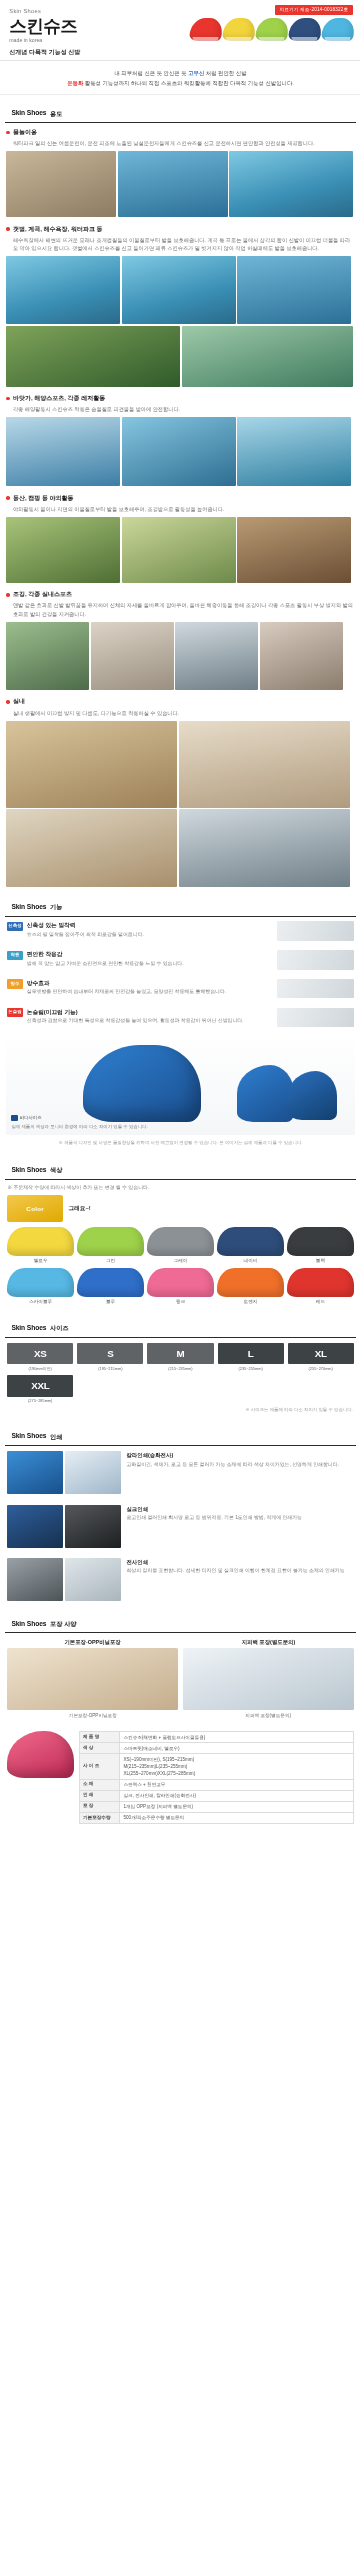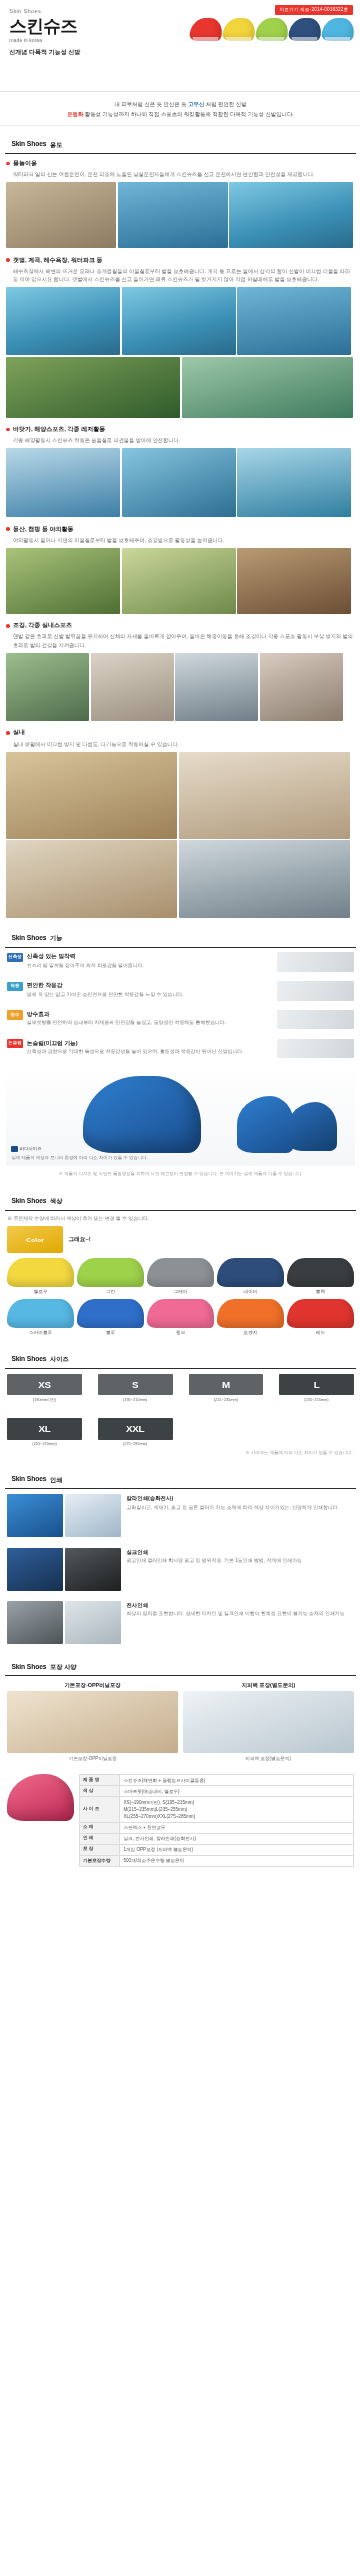--- a/index.html
+++ b/index.html
@@ -9,21 +9,21 @@
     font-family: "Liberation Sans", sans-serif;
     color: #333;
     font-size: 5.7px;
     line-height: 1.5;
   }
   .page { width: 361px; position: relative; }
 
   
   .header {
     position: relative;
-    height: 92px;
+    height: 61px;
     background: #ffffff;
     border-bottom: 0.5px solid #e4e4e4;
     padding: 7.2px 9.3px 0 9.3px;
   }
   .brand-en {
     font-size: 5.7px;
     color: #7a7a7a;
     letter-spacing: 0.3px;
   }
   .brand-ko {
@@ -251,22 +251,22 @@
   .color-shoe {
     height: 29px;
     border-radius: 17.5px 14.4px 4.1px 9.3px / 20.6px 17.5px 5.2px 6.2px;
     box-shadow: inset -3.6px -4.6px 7.2px rgba(0,0,0,0.16);
   }
   .color-name { font-size: 4.6px; color: #555; margin-top: 2.1px; }
 
   
   .size-row {
     display: grid;
-    grid-template-columns: repeat(4, 1fr);
-    gap: 16px;
+    grid-template-columns: repeat(5, 1fr);
+    gap: 4px;
     padding: 5.2px 7.2px 2.1px;
   }
   .size-cell { text-align: center; }
   .size-box {
     background: #5f6366;
     color: #fff;
     font-size: 9.8px;
     font-weight: bold;
     padding: 3.6px 0 3.1px;
     border-radius: 1px;

